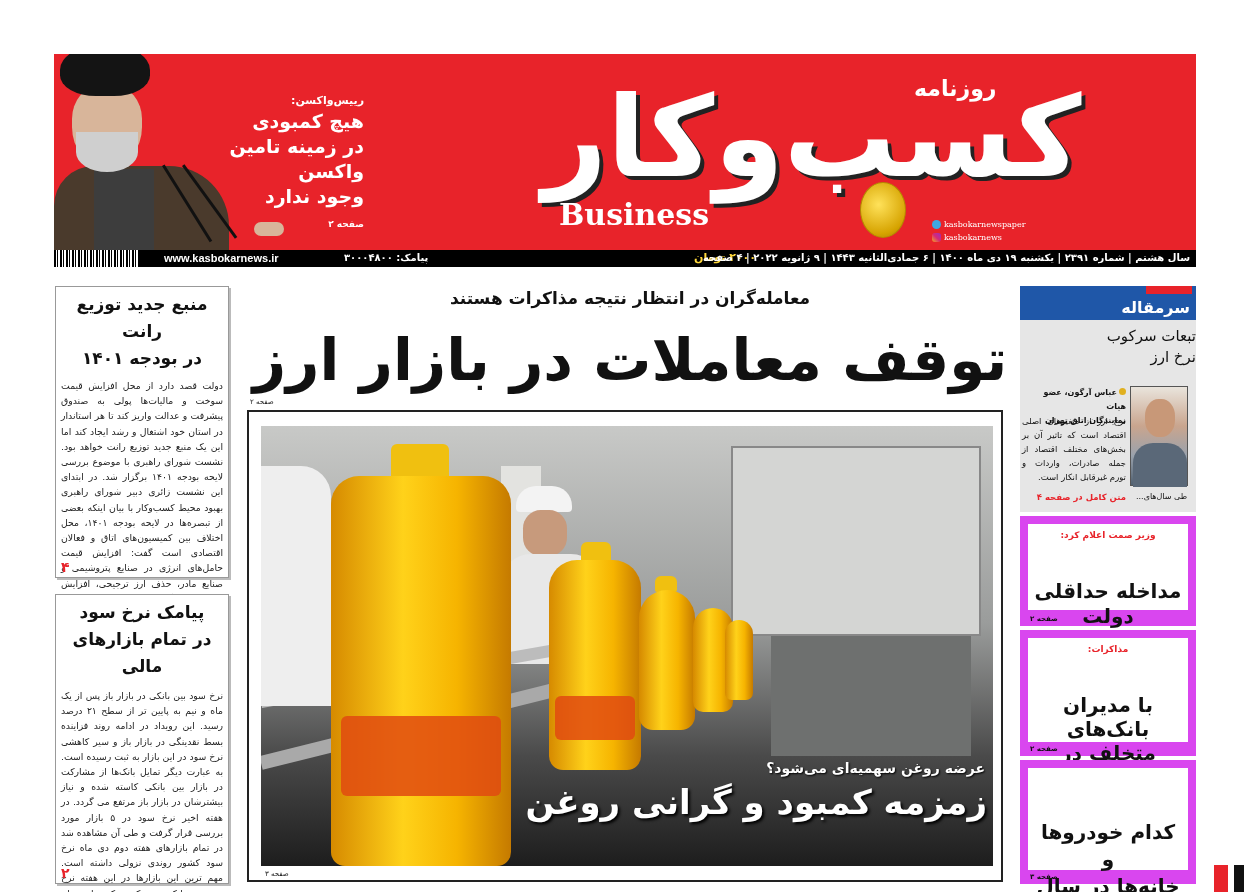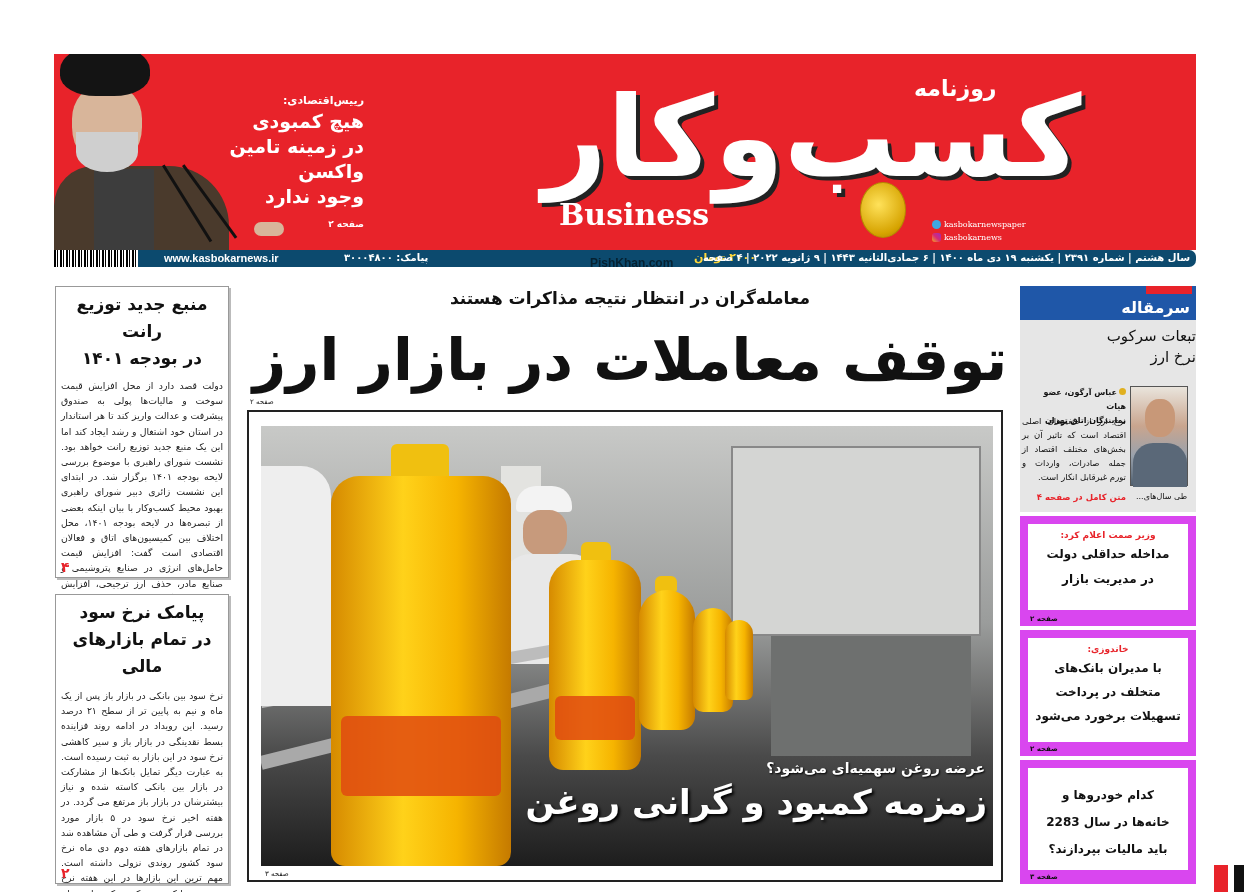--- a/index.html
+++ b/index.html
@@ -30,21 +30,21 @@
   #logo-text { left: 428px; top: 18px; width: 660px; text-align: center; color: #fff; font-size: 112px; font-weight: bold; line-height: 130px; letter-spacing: -4px; text-shadow: 4px 4px 0 #222; font-family: "DejaVu Sans", sans-serif; }
   #logo-business { left: 505px; top: 143px; color: #fff; font-size: 30px; font-family: "DejaVu Serif", serif; font-weight: bold; }
   #coin { left: 806px; top: 128px; width: 46px; height: 56px; border-radius: 50%; background: radial-gradient(circle at 40% 40%, #ffe25a, #d6a300 70%, #a87a00); border: 1px solid #b48a00; }
   #socials { left: 862px; top: 164px; color: #fff; font-size: 8px; font-family: "DejaVu Serif", serif; }
   .social-row { display: flex; align-items: center; gap: 3px; height: 13px; padding-left: 16px; }
   .soc-icon { width: 9px; height: 9px; border-radius: 50%; display: inline-block; }
   .tg { background: #3ea7e2; }
   .ig { background: linear-gradient(45deg, #f5a623, #d62976, #962fbf); border-radius: 3px; }
 
   
-  #info-strip { left: 54px; top: 250px; width: 1142px; height: 17px; background: #0c4a6e; color: #fff; font-size: 10px; font-weight: bold; border-radius: 7px; }
+  #info-strip { left: 54px; top: 250px; width: 1142px; height: 17px; background: #000000; color: #fff; font-size: 10px; font-weight: bold; }
   #barcode { left: 0; top: 0; width: 84px; height: 17px; background: repeating-linear-gradient(90deg, #000 0 2px, #fff 2px 3px, #000 3px 4px, #fff 4px 6px); border-right: 2px solid #fff; }
   #website { left: 110px; top: 2px; font-family: "Liberation Sans", sans-serif; font-size: 11px; }
   #sms { left: 290px; top: 2px; width: 140px; text-align: left; }
   #price { left: 640px; top: 1px; color: #ffd83a; font-size: 11px; }
   #issue-info { right: 6px; top: 2px; text-align: right; }
 
   
   .side-box { border: 1px solid #999; background: #fff; box-shadow: 2px 2px 0 #bbb; }
   .side-title { font-weight: bold; text-align: center; font-size: 17px; line-height: 27px; color: #111; }
   .side-body { font-size: 9.3px; line-height: 15.2px; text-align: justify; color: #222; padding: 0 5px; }
@@ -77,21 +77,21 @@
   .ed-suit { position: absolute; left: 2px; top: 56px; width: 54px; height: 44px; background: #5a6878; border-radius: 20px 20px 0 0; }
   #editorial-author { right: 70px; top: 100px; width: 104px; text-align: right; font-size: 8px; font-weight: bold; line-height: 14px; }
   .author-dot { display: inline-block; width: 7px; height: 7px; border-radius: 50%; background: #e0b020; margin-left: 2px; }
   #editorial-body { right: 70px; top: 128px; width: 104px; text-align: justify; font-size: 8.5px; line-height: 14px; }
   #editorial-more { right: 70px; top: 206px; font-size: 8.5px; font-weight: bold; color: #e8232a; }
   #editorial-cont { left: 116px; top: 206px; font-size: 8px; }
 
   .news-box { background: #d946ef; }
   .news-inner { position: absolute; left: 8px; top: 8px; right: 8px; background: #fff; text-align: center; }
   .news-kicker { color: #e8232a; font-size: 9px; font-weight: bold; margin-top: 6px; }
-  .news-title { font-size: 12px; font-weight: bold; line-height: 25px; padding: 2px 4px; }
+  .news-title { font-size: 20px; font-weight: bold; line-height: 25px; padding: 2px 4px; margin-top: 37px; }
   .news-page { position: absolute; left: 10px; bottom: 3px; font-size: 7px; font-weight: bold; }
   #news-1 { left: 1020px; top: 516px; width: 176px; height: 110px; }
   #news-2 { left: 1020px; top: 630px; width: 176px; height: 126px; }
   #news-3 { left: 1020px; top: 760px; width: 176px; height: 124px; }
 
   #flag-red { left: 1214px; top: 865px; width: 14px; height: 27px; background: #e8232a; }
   #flag-black { left: 1234px; top: 865px; width: 10px; height: 27px; background: #111; }
 
   #watermark { left: 590px; top: 256px; color: #000000; opacity: 0.55; font-family: "Liberation Sans", sans-serif; font-size: 12px; font-weight: bold; }
 </style>
@@ -104,21 +104,21 @@
     <div class="abs portrait-shirt"></div>
     <div class="abs portrait-face"></div>
     <div class="abs portrait-beard"></div>
     <div class="abs portrait-hat"></div>
     <div class="abs mic" style="left:108px;top:112px;transform:rotate(-32deg);"></div>
     <div class="abs mic" style="left:128px;top:112px;transform:rotate(-36deg);"></div>
     <div class="abs hand"></div>
   </div>
 
   <div id="president-block" class="abs" dir="rtl">
-    <div id="president-kicker">رییس‌اقتصادی:</div>
+    <div id="president-kicker">رییس‌واکسن:</div>
     <div id="president-headline">
       <div>هیچ کمبودی</div>
       <div>در زمینه تامین واکسن</div>
       <div>وجود ندارد</div>
     </div>
     <div id="president-page">صفحه ۲</div>
   </div>
 
   <div id="logo-text" class="abs" dir="rtl">کسب‌وکار</div>
   <div id="paper-label" class="abs" dir="rtl">روزنامه</div>
@@ -227,21 +227,21 @@
     <div class="news-title">
       <div>مداخله حداقلی دولت</div>
       <div>در مدیریت بازار</div>
     </div>
   </div>
   <div class="news-page">صفحه ۲</div>
 </div>
 
 <div id="news-2" class="abs news-box" dir="rtl">
   <div class="news-inner" style="height:104px;">
-    <div class="news-kicker">خاندوزی:</div>
+    <div class="news-kicker">مذاکرات:</div>
     <div class="news-title" style="line-height:24px;">
       <div>با مدیران بانک‌های</div>
       <div>متخلف در پرداخت</div>
       <div>تسهیلات برخورد می‌شود</div>
     </div>
   </div>
   <div class="news-page">صفحه ۲</div>
 </div>
 
 <div id="news-3" class="abs news-box" dir="rtl">

